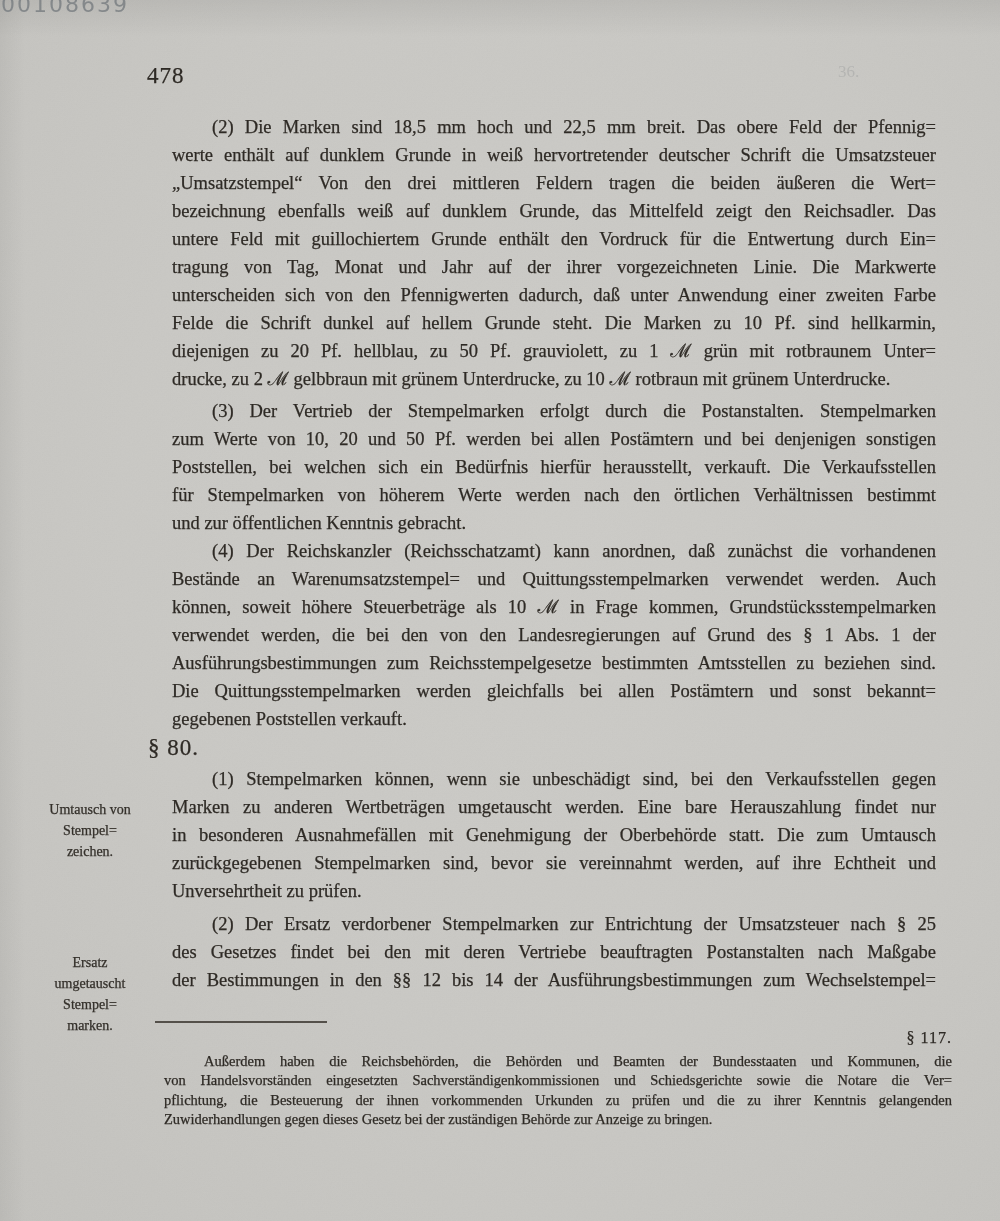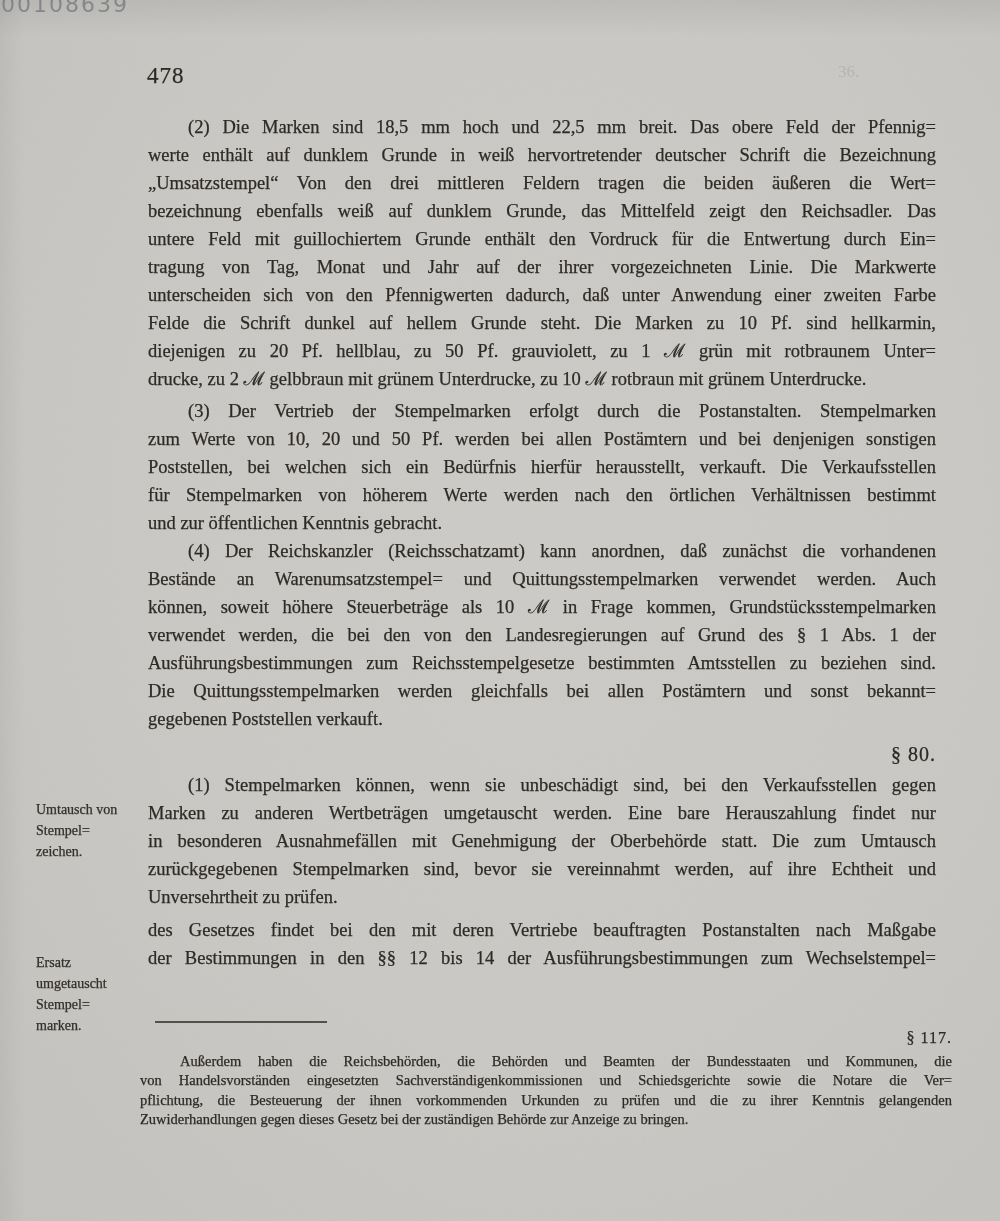--- a/index.html
+++ b/index.html
@@ -32,54 +32,54 @@
   }
   .pagenum {
     position:absolute; top:63px; left:147px;
     font-size:23px; letter-spacing:1px; font-weight:normal;
   }
 
   .main {
     position:absolute; left:148px; top:113px; width:788px;
     font-size:18.5px;
   }
-  .line { height:28px; line-height:28px; white-space:normal; }
+  .line { height:28px; line-height:28px; white-space:normal;margin-left:24px; }
   .jl   { text-align:justify; text-align-last:justify; }
   .ind  { padding-left:40px; }
   .para { margin:0; }
   .m4   { margin-top:4px; }
   .m5   { margin-top:5px; }
 
   .sec-heading {
-    height:30px; line-height:30px; margin-top:6px; margin-bottom:2px;
-    text-align:right; font-size:20px; letter-spacing:1px;
+    height:30px; line-height:30px; margin-top:0; margin-bottom:2px;
+    text-align:left; font-size:23px; letter-spacing:1px;
   }
 
   .margin-note {
     position:absolute; left:36px; width:108px;
-    font-size:14px; line-height:21px; text-align:left;
+    font-size:14px; line-height:21px; text-align:center;
     color:#35312b;
   }
   .note1 { top:799px; }
   .note2 { top:941px;margin-top:11px; }
 
   .fn-rule {
     position:absolute; left:155px; top:1021px;
     width:172px; height:2px; background:#565younger349;
     background:#54504a;
   }
   .footnote {
     position:absolute; left:140px; top:1028px; width:812px;
     font-size:14.5px;
   }
   .fn-heading {
     height:20px; line-height:20px; margin-bottom:4px;
     text-align:right; font-size:16px; letter-spacing:1px;
   }
-  .fline { height:19.3px; line-height:19.3px; }
+  .fline { height:19.3px; line-height:19.3px;margin-left:24px; }
   .find  { padding-left:40px; }
 </style>
 </head>
 <body>
 
 <div class="page">
 
   <svg class="grain" width="1000" height="1221">
     <filter id="n">
         <feTurbulence type="fractalNoise" baseFrequency="0.8" numOctaves="2" stitchTiles="stitch"></feTurbulence>
@@ -89,21 +89,21 @@
   </svg>
 
   <div class="stamp">00108639</div>
   <div class="ghost">36.</div>
   <div class="pagenum">478</div>
 
   <div class="main">
 
     <div class="para">
       <div class="line jl ind">(2) Die Marken sind 18,5 mm hoch und 22,5 mm breit.  Das obere Feld der Pfennig=</div>
-      <div class="line jl">werte enthält auf dunklem Grunde in weiß hervortretender deutscher Schrift die Bezeichnung</div>
+      <div class="line jl">werte enthält auf dunklem Grunde in weiß hervortretender deutscher Schrift die Umsatzsteuer</div>
       <div class="line jl">„Umsatzstempel“   Von den drei mittleren Feldern tragen die beiden äußeren die Wert=</div>
       <div class="line jl">bezeichnung ebenfalls weiß auf dunklem Grunde, das Mittelfeld zeigt den Reichsadler.  Das</div>
       <div class="line jl">untere Feld mit guillochiertem Grunde enthält den Vordruck für die Entwertung durch Ein=</div>
       <div class="line jl">tragung von Tag, Monat und Jahr auf der ihrer vorgezeichneten Linie.  Die Markwerte</div>
       <div class="line jl">unterscheiden sich von den Pfennigwerten dadurch, daß unter Anwendung einer zweiten Farbe</div>
       <div class="line jl">Felde die Schrift dunkel auf hellem Grunde steht.  Die Marken zu 10 Pf. sind hellkarmin,</div>
       <div class="line jl">diejenigen zu 20 Pf. hellblau, zu 50 Pf. grauviolett, zu 1 ℳ grün mit rotbraunem Unter=</div>
       <div class="line">drucke, zu 2 ℳ gelbbraun mit grünem Unterdrucke, zu 10 ℳ rotbraun mit grünem Unterdrucke.</div>
     </div>
 
@@ -129,20 +129,21 @@
 
     <div class="para">
       <div class="line jl ind">(1) Stempelmarken können, wenn sie unbeschädigt sind, bei den Verkaufsstellen gegen</div>
       <div class="line jl">Marken zu anderen Wertbeträgen umgetauscht werden.  Eine bare Herauszahlung findet nur</div>
       <div class="line jl">in besonderen Ausnahmefällen mit Genehmigung der Oberbehörde statt.  Die zum Umtausch</div>
       <div class="line jl">zurückgegebenen Stempelmarken sind, bevor sie vereinnahmt werden, auf ihre Echtheit und</div>
       <div class="line">Unversehrtheit zu prüfen.</div>
     </div>
 
     <div class="para m5">
+      <div class="line jl ind">(2) Der Ersatz verdorbener Stempelmarken zur Entrichtung der Umsatzsteuer nach § 25</div>
       <div class="line jl">des Gesetzes findet bei den mit deren Vertriebe beauftragten Postanstalten nach Maßgabe</div>
       <div class="line jl">der Bestimmungen in den §§ 12 bis 14 der Ausführungsbestimmungen zum Wechselstempel=</div>
     </div>
 
   </div>
 
   <div class="margin-note note1">
     <div>Umtausch von</div>
     <div>Stempel=</div>
     <div>zeichen.</div>

